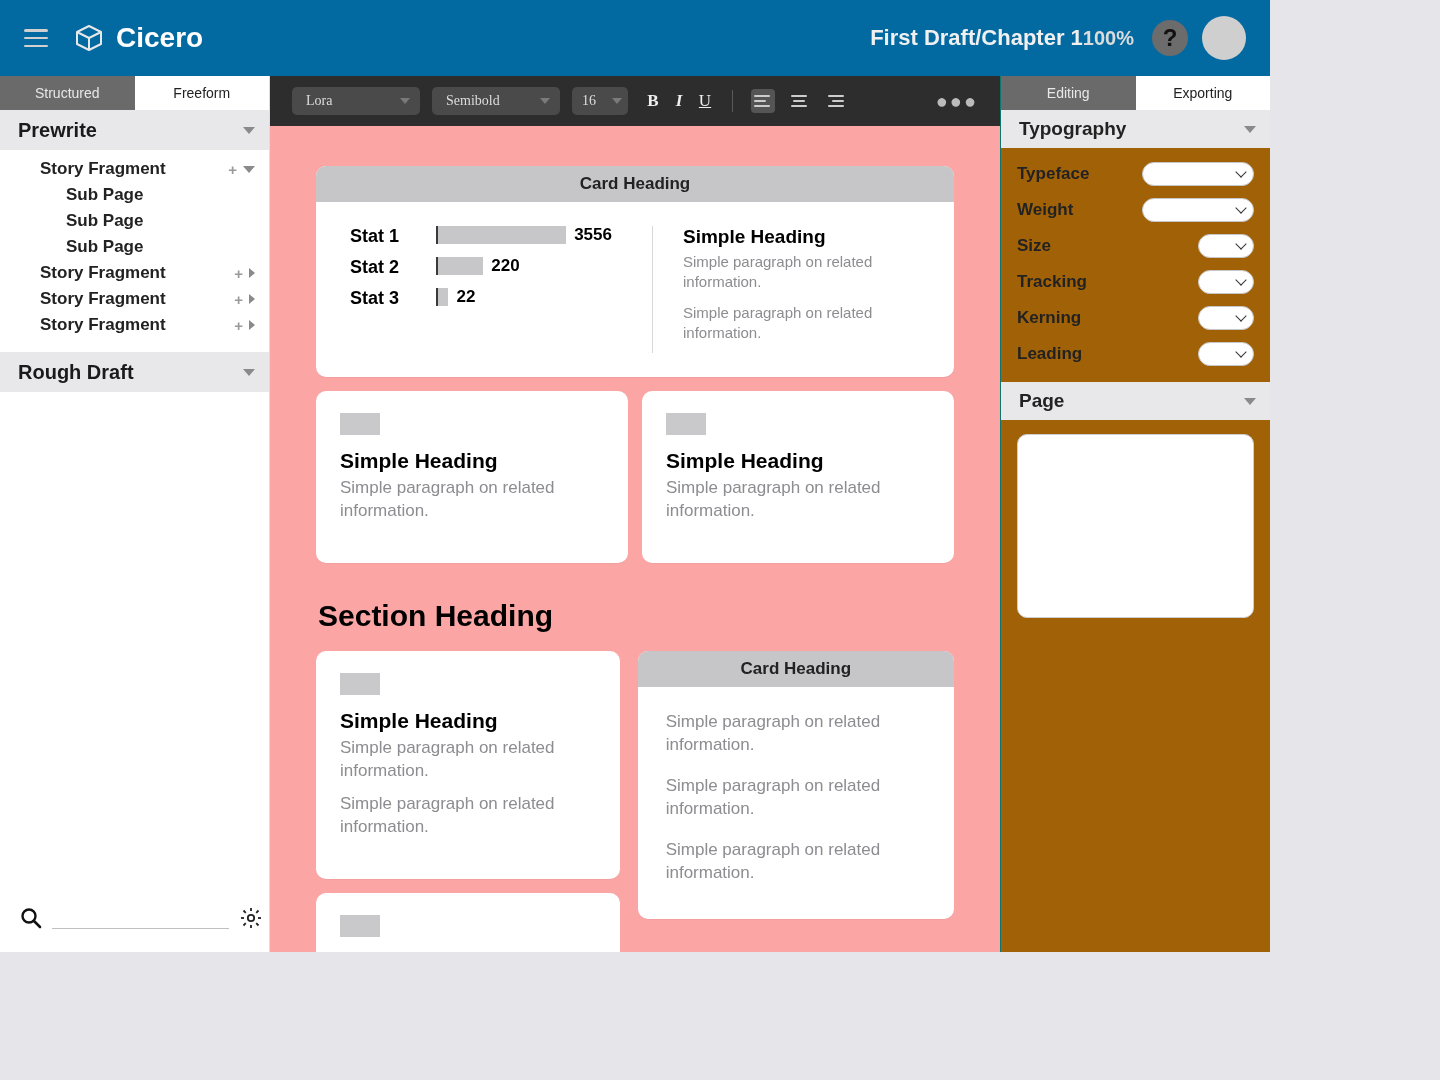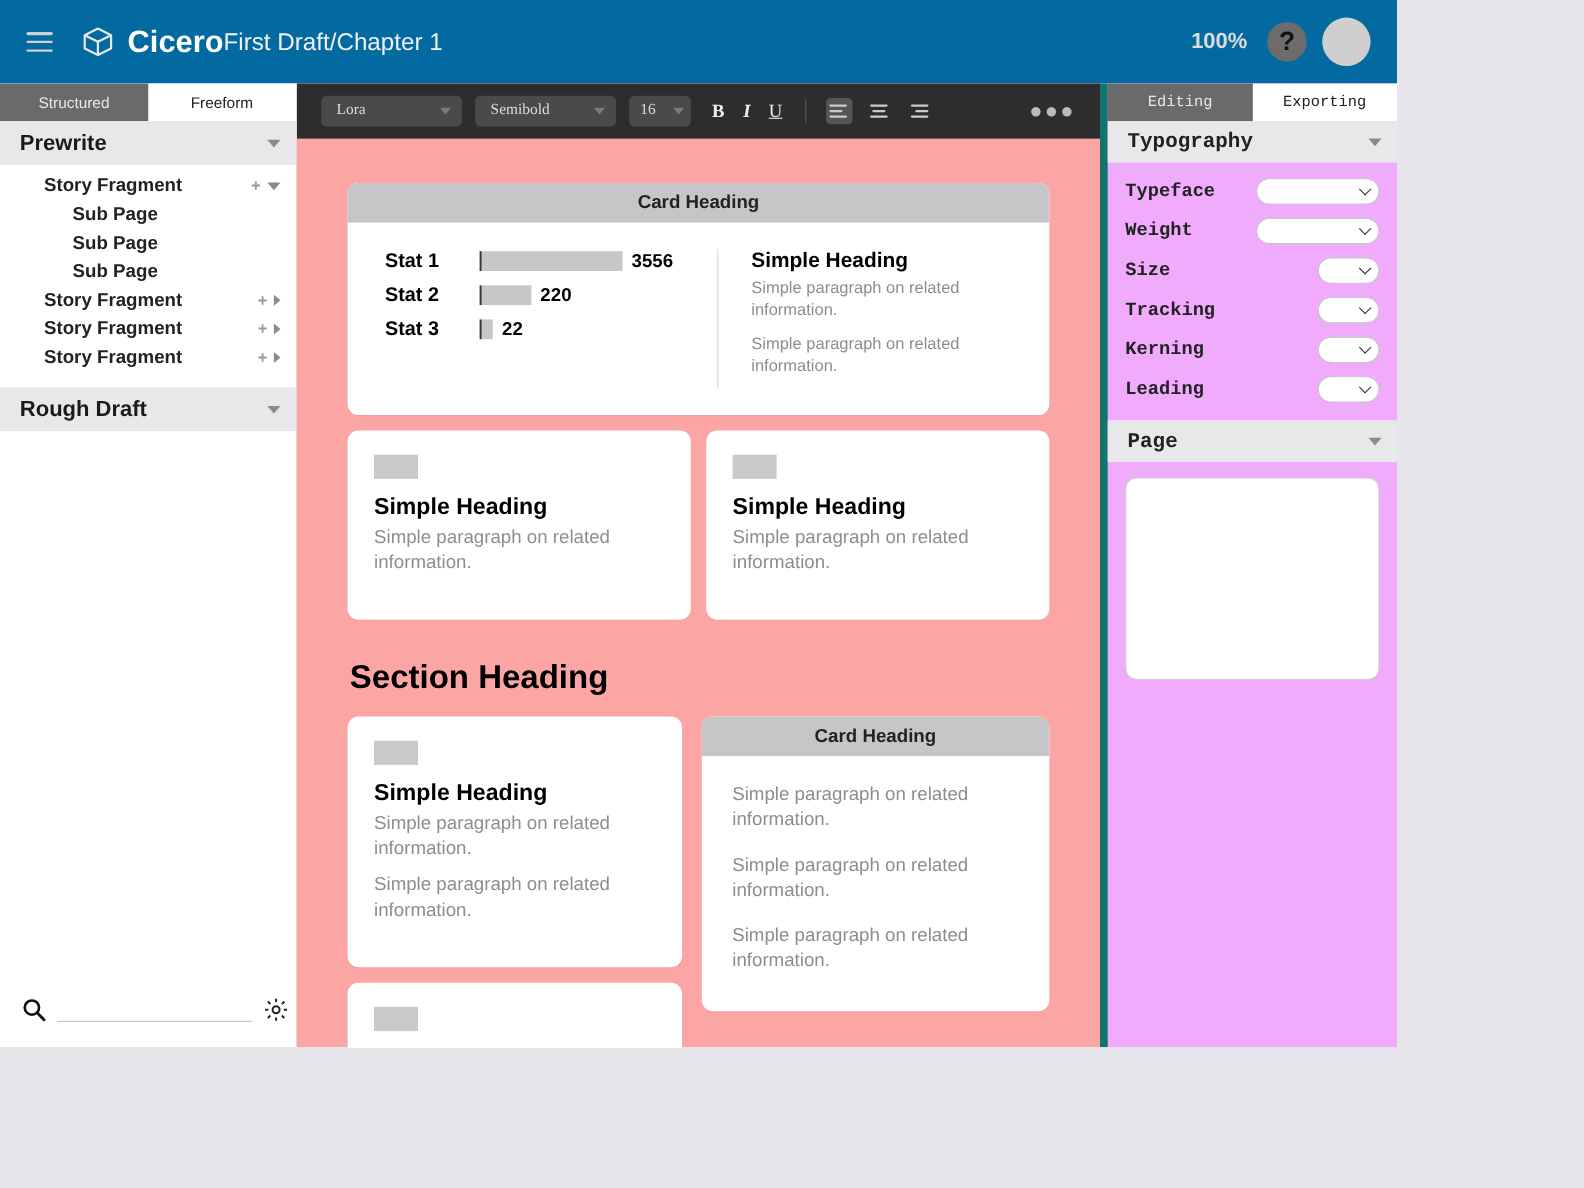--- a/index.html
+++ b/index.html
@@ -3,21 +3,21 @@
 <meta charset="utf-8">
 <style>
   * { box-sizing: border-box; margin: 0; padding: 0; }
   html, body { width: 1270px; height: 952px; overflow: hidden; font-family: -apple-system, "Segoe UI", Helvetica, Arial, sans-serif; background: #e5e5ea; }
   
   .header { height: 76px; background: #0369a1; color: #fff; display: flex; align-items: center; padding: 0 24px; }
   .hamburger { width: 24px; height: 18px; display: flex; flex-direction: column; justify-content: space-between; cursor: pointer; }
   .hamburger span { height: 2.5px; background: #d0d0d0; border-radius: 2px; }
   .brand { display: flex; align-items: center; margin-left: 26px; gap: 12px; }
   .brand-name { font-size: 28px; font-weight: 700; }
-  .doc-title { flex: 1; text-align: left; font-size: 22px; font-weight: 400; color: #f0f0f0; }
+  .doc-title { flex: 1; text-align: right; font-size: 22px; font-weight: 700; color: #f0f0f0; }
   .zoom { font-size: 20px; font-weight: 700; color: #dcdcdc; margin-right: 18px; }
   .help-btn { width: 36px; height: 36px; border-radius: 50%; background: #6c6c6c; color: #111; font-size: 24px; font-weight: 900; display: flex; align-items: center; justify-content: center; margin-right: 14px; cursor: pointer; }
   .avatar { width: 44px; height: 44px; border-radius: 50%; background: #cfcfcf; }
   
   .body { display: flex; height: calc(100% - 76px); }
   .left-panel { width: 270px; background: #fff; display: flex; flex-direction: column; border-right: 1px solid #ddd; }
   .tabs { display: flex; height: 34px; }
   .tab { flex: 1; display: flex; align-items: center; justify-content: center; font-size: 14px; cursor: pointer; }
   .tab.dark { background: #6a6a6a; color: #e8e8e8; }
   .tab.light { background: #fff; color: #222; }
@@ -54,42 +54,42 @@
   .align-btn { align-items: flex-start; padding: 3px; }
   .al-c { align-items: center; }
   .al-r { align-items: flex-end; }
   .dots3 { margin-left: auto; color: #bbb; font-size: 20px; letter-spacing: 2px; cursor: pointer; }
   .canvas { flex: 1; overflow: auto; padding: 40px 46px; }
   .card { background: #fff; border-radius: 10px; overflow: hidden; box-shadow: 0 1px 0 rgba(0,0,0,0.04); }
   .card-head { background: #c6c6c9; text-align: center; font-weight: 700; font-size: 17px; color: #222; padding: 8px 0; }
   .big-card { margin-bottom: 14px; }
   .big-body { display: flex; padding: 24px 34px; gap: 40px; }
   .stats { flex: 1.05; }
-  .stat-row { display: flex; align-items: center; gap: 16px; margin-bottom: 10px; }
+  .stat-row { display: flex; gap: 16px; margin-bottom: 10px; }
   .stat-label { width: 70px; font-size: 18px; font-weight: 700; font-family: Georgia, serif; font-style: normal; }
   .stat-label, .simple-h, .section-h, .card-head { font-family: 'Segoe UI', Arial, sans-serif; }
   .stat-label { font-weight: 800; font-family: inherit; }
   .bar-track { flex: 1; height: 18px; display: flex; align-items: center; border-left: 2px solid #3a3a3a; }
   .bar-fill { height: 18px; background: #c7c7c9; }
   .stat-val { font-weight: 800; font-size: 17px; margin-left: 8px; }
   .big-side { flex: 0.95; border-left: 1px solid #d7d7da; padding-left: 30px; }
   .simple-h { font-size: 19px; font-weight: 800; margin-bottom: 4px; }
   .simple-p { color: #8d8d91; font-size: 15px; line-height: 1.35; margin-bottom: 10px; }
   .row2 { display: flex; gap: 14px; margin-bottom: 36px; }
   .row2 .card { flex: 1; padding: 22px 24px 30px; }
   .thumb { width: 40px; height: 22px; background: #c9c9cc; margin-bottom: 14px; }
   .section-h { font-size: 30px; font-weight: 800; margin: 8px 0 18px 2px; }
   .row3 { display: flex; gap: 18px; align-items: flex-start; }
   .col-left { flex: 0.96; display: flex; flex-direction: column; gap: 14px; }
   .col-left .card { padding: 22px 24px 30px; }
   .col-right { flex: 1; }
   .col-right .card { }
   .col-right .card .card-body-pad { padding: 24px 28px; }
   
-  .right-panel { width: 270px; background: #f0abfc; border-left: 7px solid #0f766e; font-family: Liberation Mono, monospace; }
+  .right-panel { width: 270px; background: #a16207; border-left: 1px solid #0f766e; }
   .prop-sec-head { background: #e8e8ea; display: flex; align-items: center; position: relative; font-size: 19px; font-weight: 800; color: #222; padding: 8px 18px; cursor: pointer; }
   .prop-row { display: flex; align-items: center; justify-content: space-between; padding: 6px 16px; }
   .prop-label { font-size: 17px; font-weight: 700; color: #222; }
   .prop-sel { border: 1px solid #c6c6c9; border-radius: 14px; height: 24px; display: flex; align-items: center; justify-content: flex-end; padding: 0 8px; cursor: pointer; background: #fff; }
   .prop-sel.wide { width: 112px; }
   .prop-sel.narrow { width: 56px; }
   .chev { width: 8px; height: 8px; border-right: 1.6px solid #333; border-bottom: 1.6px solid #333; transform: rotate(45deg); margin-top: -4px; }
   .notes-box { margin: 14px 16px; height: 184px; border: 1px solid #cfcfd3; border-radius: 10px; background: #fff; }
 </style>
 </head>

